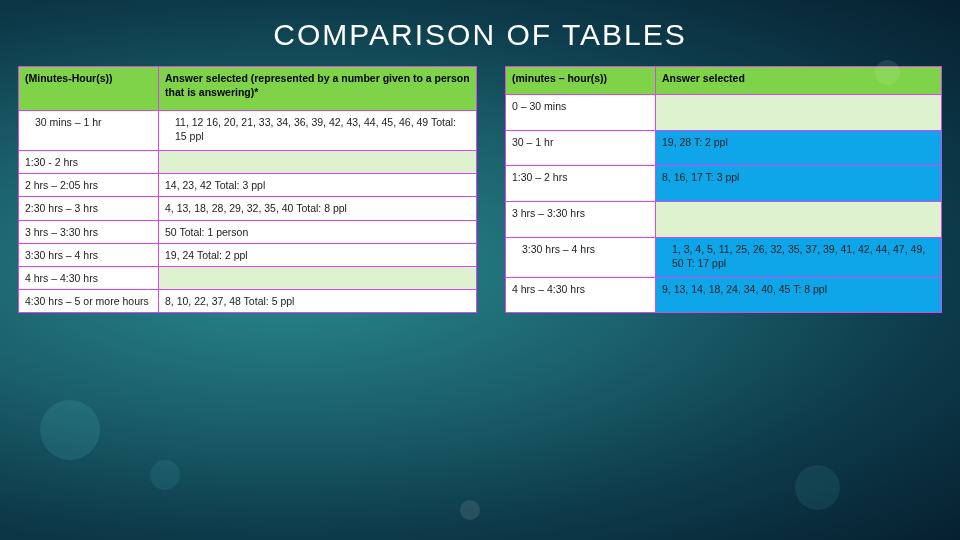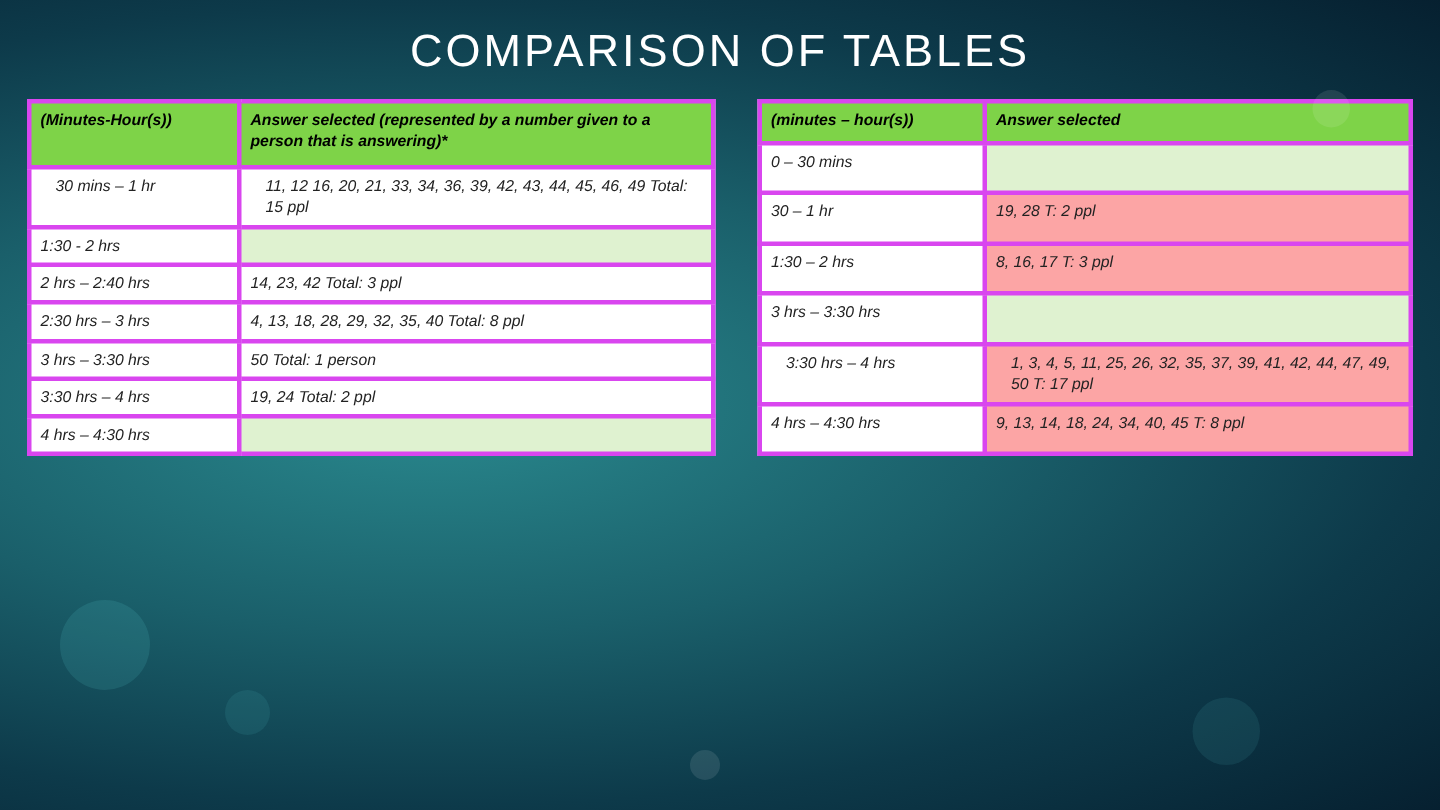--- a/index.html
+++ b/index.html
@@ -35,33 +35,32 @@
   .tbl {
     border-collapse: collapse;
     background: #ffffff;
     font-size: 10.5px;
     color: #222;
     table-layout: fixed;
   }
   .tbl-left  { width: 460px; }
   .tbl-right { width: 438px; }
   .tbl th, .tbl td {
-    border: 3px solid #d946ef;
+    border: 1px solid #d946ef;
     text-align: left;
     vertical-align: top;
     padding: 4px 6px;
     line-height: 1.35;
-    font-style: italic;
   }
   .tbl th {
     background: #7ed348;
     font-weight: 700;
     color: #000;
   }
-  .tbl .altfill { background:#fca5a5; }
+  .tbl .altfill { background:#0ea5e9; }
   .tbl td.blank { background:#dff2d0; }
   .tbl-left th:first-child, .tbl-left td:first-child { width: 140px; }
   .tbl-right th:first-child, .tbl-right td:first-child { width: 150px; }
   .tbl-left .hdr { height:44px; }
   .tbl-right .hdr { height:28px;margin-left:12px; }
   .tallrow td { height:40px;padding-left:16px; }
 </style>
 </head>
 <body>
 
@@ -83,38 +82,42 @@
     </tr>
     <tr class="tallrow">
       <td>30 mins – 1 hr</td>
       <td>11, 12 16, 20, 21, 33, 34, 36, 39, 42, 43, 44, 45, 46, 49                         Total: 15 ppl</td>
     </tr>
     <tr>
       <td>1:30 - 2 hrs</td>
       <td class="blank"></td>
     </tr>
     <tr>
-      <td>2 hrs – 2:40 hrs</td>
+      <td>2 hrs – 2:05 hrs</td>
       <td>14, 23, 42                             Total: 3 ppl</td>
     </tr>
     <tr>
       <td>2:30 hrs – 3 hrs</td>
       <td>4, 13, 18, 28, 29, 32, 35, 40     Total: 8 ppl</td>
     </tr>
     <tr>
       <td>3 hrs – 3:30 hrs</td>
       <td>50                                         Total: 1 person</td>
     </tr>
     <tr>
       <td>3:30 hrs – 4 hrs</td>
       <td>19, 24                                    Total: 2 ppl</td>
     </tr>
     <tr>
       <td>4 hrs – 4:30 hrs</td>
       <td class="blank"></td>
+    </tr>
+    <tr>
+      <td>4:30 hrs – 5 or more hours</td>
+      <td>8, 10, 22, 37, 48                  Total: 5 ppl</td>
     </tr>
   </tbody>
     </table>
 
   <table class="tbl tbl-right">
     <tbody>
         <tr class="hdr">
       <th>(minutes – hour(s))</th>
       <th>Answer selected</th>
     </tr>

